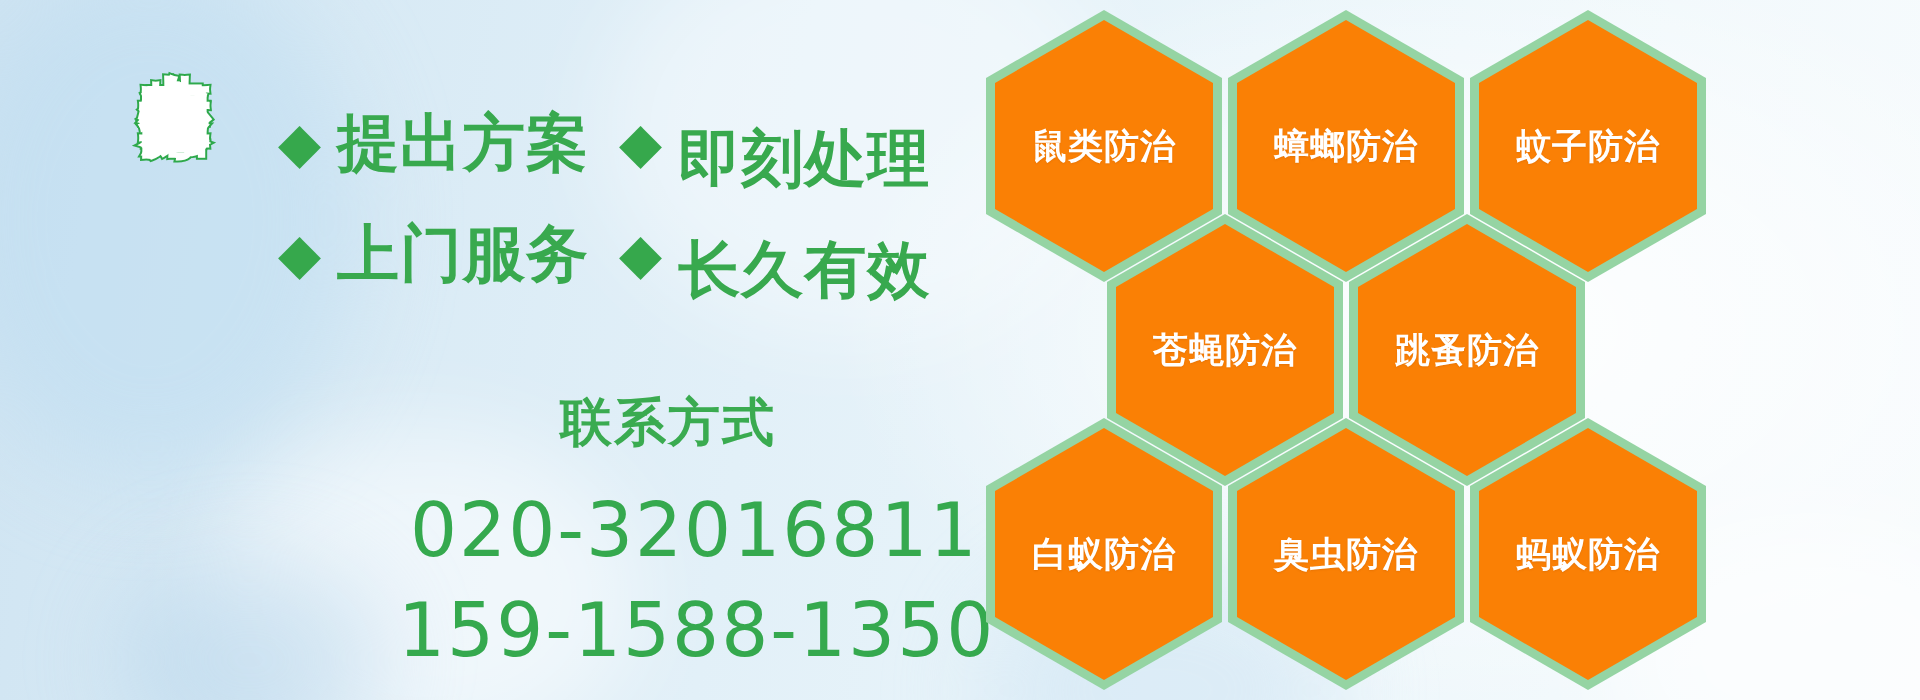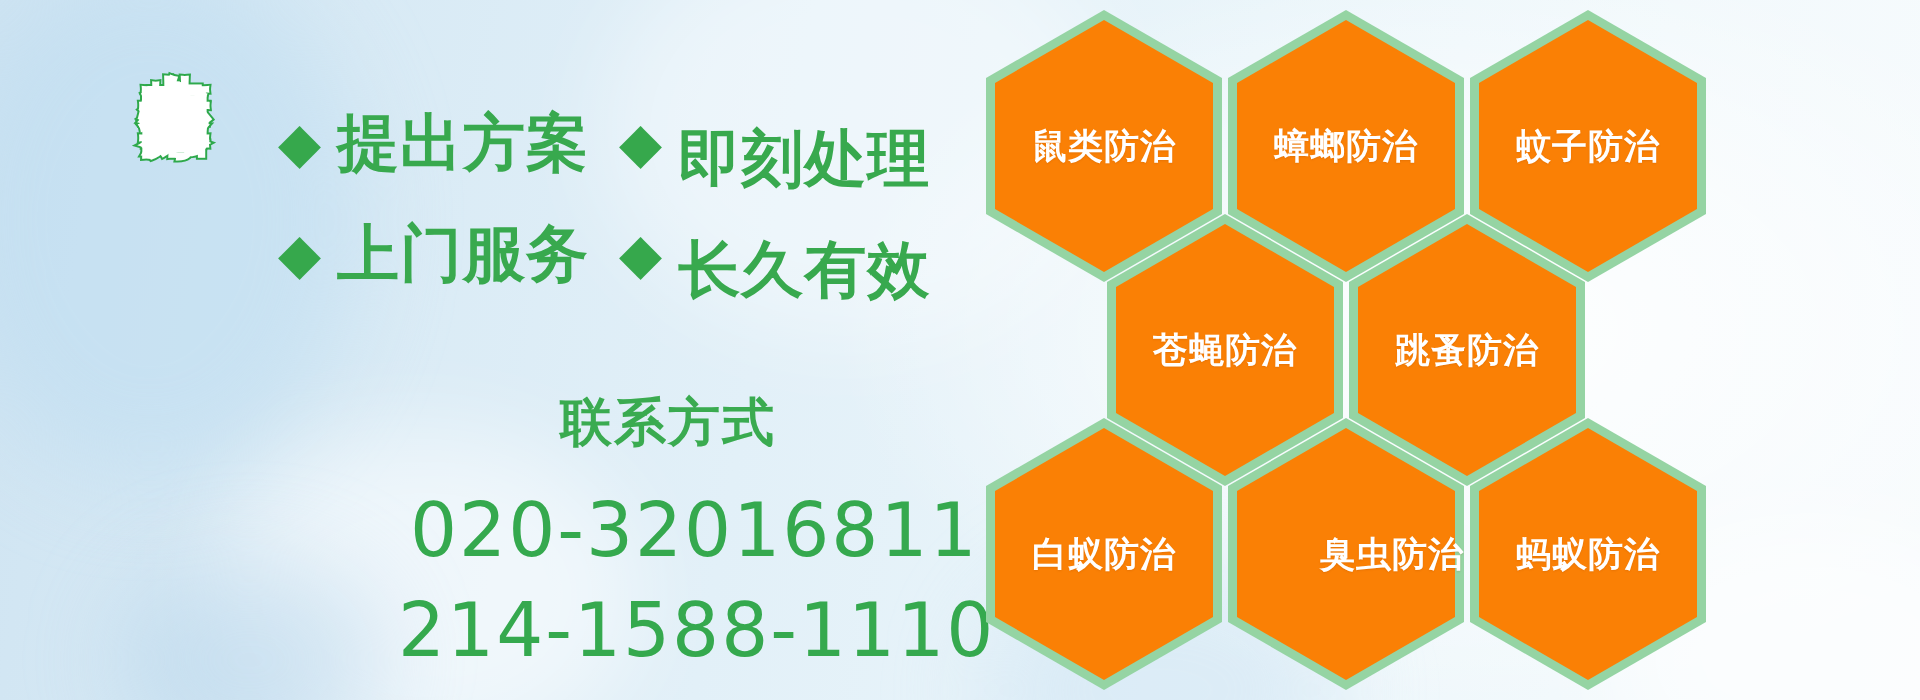--- a/index.html
+++ b/index.html
@@ -78,21 +78,21 @@
   }
   
   #hex-0{left:-10px;top:10px;}
   #hex-1{left:232px;top:10px;}
   #hex-2{left:474px;top:10px;}
   
   #hex-3{left:111px;top:214px;}
   #hex-4{left:353px;top:214px;}
   
   #hex-5{left:-10px;top:418px;}
-  #hex-6{left:232px;top:418px;justify-content:flex-end;}
+  #hex-6{left:232px;top:418px;}
   #hex-7{left:474px;top:418px;}
 </style>
 </head>
 <body>
 
 <div id="banner">
 
   <div class="blob b1"></div>
   <div class="blob b2"></div>
   <div class="blob b3"></div>
@@ -111,21 +111,21 @@
 
   <div class="feature-row" id="feature-row-2">
     <span class="diamond">◆</span>
     <span class="feat-text">上门服务</span>
     <span class="diamond">◆</span>
     <span class="feat-text">长久有效</span>
   </div>
 
   <div id="contact-title">联系方式</div>
   <div class="phone" id="phone-1">020-32016811</div>
-  <div class="phone" id="phone-2">214-1588-1110</div>
+  <div class="phone" id="phone-2">159-1588-1350</div>
 
   <div id="honeycomb">
     <div class="hex" id="hex-0">
       <div class="hex-inner"></div>
       <span class="hex-label">鼠类防治</span>
     </div>
     <div class="hex" id="hex-2">
       <div class="hex-inner"></div>
       <span class="hex-label">蚊子防治</span>
     </div>

